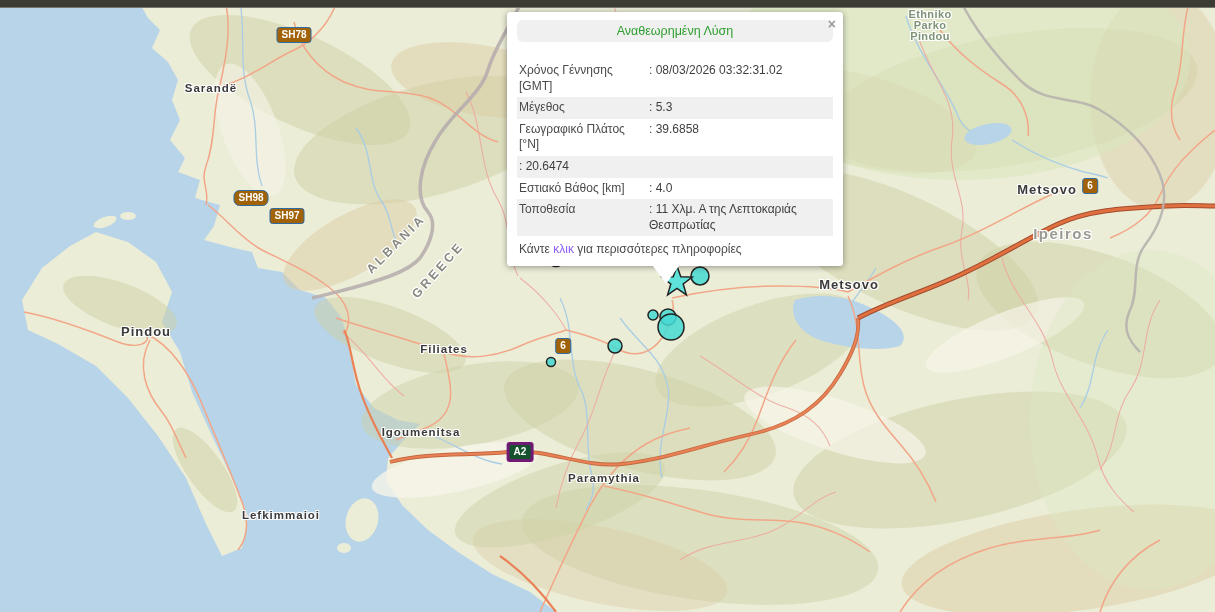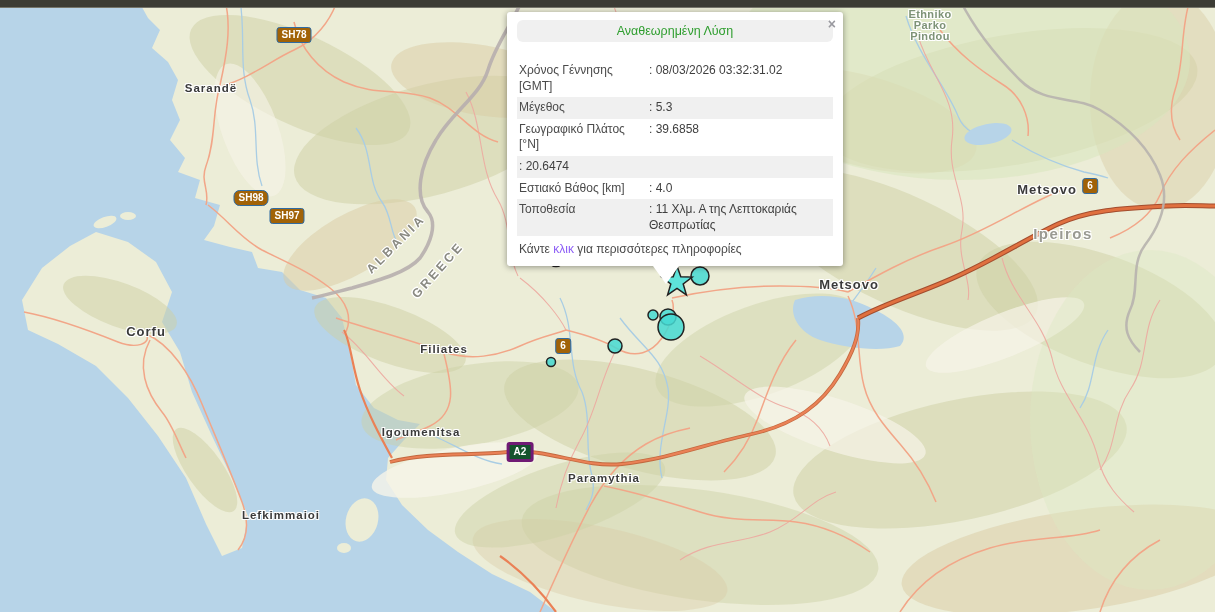--- a/index.html
+++ b/index.html
@@ -161,21 +161,21 @@
     <circle cx="653" cy="315" r="5"></circle>
     <circle cx="668" cy="317" r="8"></circle>
     <circle cx="671" cy="327" r="13"></circle>
     <circle cx="615" cy="346" r="7"></circle>
     <circle cx="551" cy="362" r="4.5"></circle>
     <polygon fill="#45e0da" points="677,266 680.8,276.7 692.2,277.1 683.2,284 686.4,294.9 677,288.5 667.6,294.9 670.8,284 661.8,277.1 673.2,276.7"></polygon>
   </g>
 </svg>
 
 <div class="mlabel" style="left:211px;top:88px;">Sarandë</div>
-<div class="mlabel big" style="left:146px;top:331px;">Corfu</div>
+<div class="mlabel big" style="left:146px;top:331px;">Pindou</div>
 <div class="mlabel" style="left:444px;top:349px;">Filiates</div>
 <div class="mlabel" style="left:421px;top:432px;">Igoumenitsa</div>
 <div class="mlabel" style="left:604px;top:478px;">Paramythia</div>
 <div class="mlabel" style="left:281px;top:515px;">Lefkimmaioi</div>
 <div class="mlabel big" style="left:849px;top:284px;">Metsovo</div>
 <div class="mlabel big" style="left:1047px;top:189px;">Metsovo</div>
 <div class="mlabel park" style="left:930px;top:25px;">Ethniko Parko Pindou</div>
 <div class="mlabel region" style="left:1063px;top:233px;">Ipeiros</div>
 <div class="mlabel country" style="left:396px;top:244px;transform:translate(-50%,-50%) rotate(-45deg);">ALBANIA</div>
 <div class="mlabel country" style="left:438px;top:270px;transform:translate(-50%,-50%) rotate(-48deg);">GREECE</div>

